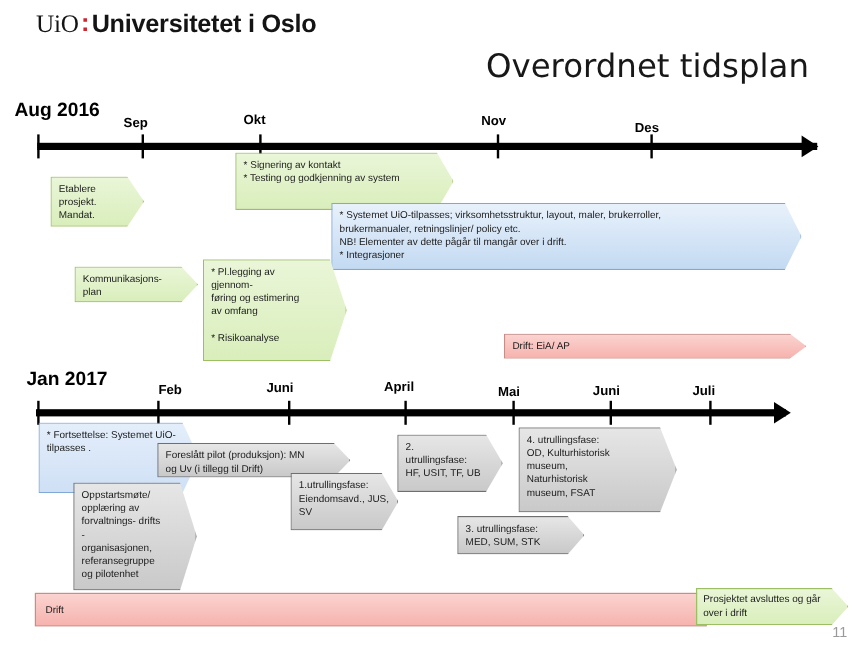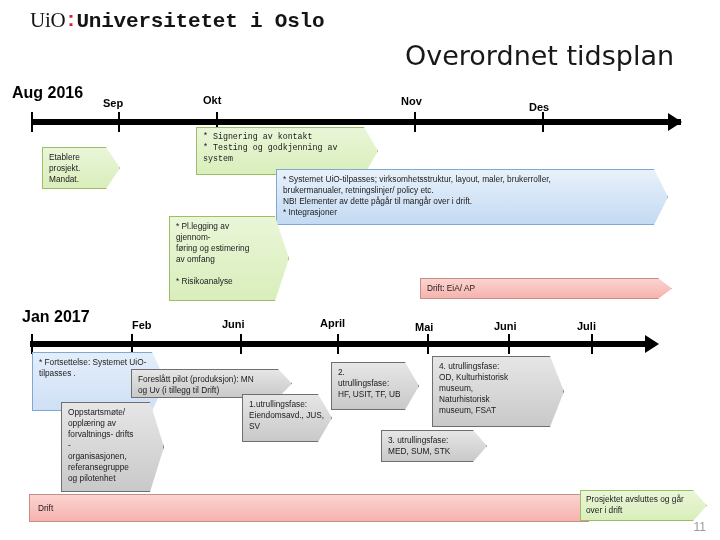--- a/index.html
+++ b/index.html
@@ -11,21 +11,21 @@
     position:relative;
   }
   .slide{position:absolute;left:0;top:0;width:720px;height:540px;}
 
   
   .logo{position:absolute;left:30px;top:8px;font-size:21px;font-weight:bold;color:#141414;
         letter-spacing:-0.2px;white-space:nowrap;font-family:"Liberation Serif",serif;}
   .logo .uio{font-family:"Liberation Serif",serif;font-weight:normal;}
   .logo .dots{color:#d0232b;font-family:"Liberation Sans",sans-serif;font-weight:bold;
               display:inline-block;transform:translateY(-1px);padding:0 2px;}
-  .logo .uni{font-family:Liberation Mono, monospace;font-weight:bold;}
+  .logo .uni{font-family:Liberation Sans, sans-serif;font-weight:bold;}
 
   
   .title{position:absolute;left:405px;top:40px;font-size:27px;color:#181818;
          font-family:"DejaVu Sans",sans-serif;white-space:nowrap;}
 
   
   .axis{position:absolute;height:6px;background:#000;}
   .axis-head{position:absolute;width:0;height:0;border-top:9px solid transparent;
              border-bottom:9px solid transparent;border-left:14px solid #000;}
   .tick{position:absolute;width:2px;background:#000;}
@@ -75,32 +75,34 @@
   <div class="axis-label" style="left:529px;top:101px;">Des</div>
 
   <div class="axis" style="left:31px;top:119px;width:650px;"></div>
   <div class="axis-head" style="left:668px;top:113px;"></div>
   <div class="tick" style="left:31px;top:112px;height:20px;"></div>
   <div class="tick" style="left:118px;top:112px;height:20px;"></div>
   <div class="tick" style="left:216px;top:112px;height:20px;"></div>
   <div class="tick" style="left:414px;top:112px;height:20px;"></div>
   <div class="tick" style="left:542px;top:112px;height:20px;"></div>
 
-  <div class="chev green top" style="left:196px;top:127px;width:182px;height:48px;font-family:Liberation Mono, monospace;">* Signering av kontakt
+  <div class="chev green top" style="left:196px;top:127px;width:182px;height:48px;">* Signering av kontakt
 * Testing og godkjenning av system</div>
 
   <div class="chev green top" style="left:42px;top:147px;width:78px;height:42px;">Etablere
 prosjekt.
 Mandat.</div>
 
   <div class="chev blue top" style="left:276px;top:169px;width:392px;height:56px;">* Systemet UiO-tilpasses; virksomhetsstruktur, layout, maler, brukerroller,
 brukermanualer, retningslinjer/ policy etc.
 NB! Elementer av dette pågår til mangår over i drift.
 * Integrasjoner</div>
 
+  <div class="chev green top" style="left:62px;top:222px;width:103px;height:30px;">Kommunikasjons-
+plan</div>
 
   <div class="chev green top" style="left:169px;top:216px;width:120px;height:85px;">* Pl.legging av
 gjennom-
 føring og estimering
 av omfang
 
 * Risikoanalyse</div>
 
 
   <div class="chev pink" style="left:420px;top:258px;width:252px;height:21px;margin-top:20px;">Drift: EiA/ AP</div>

